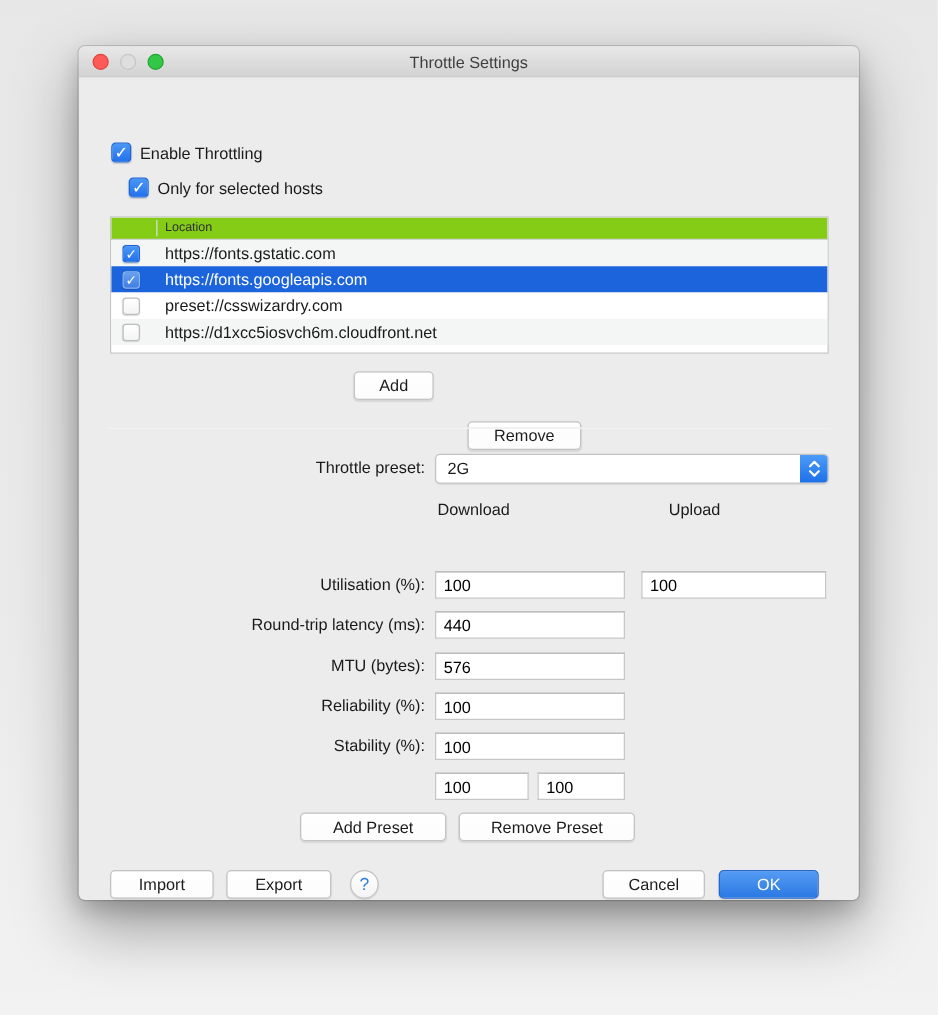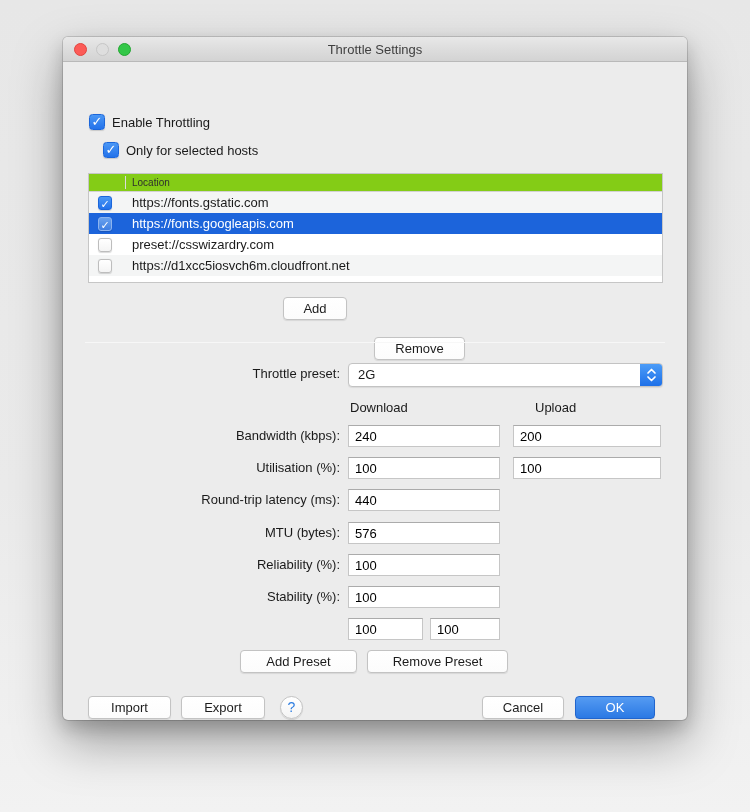--- a/index.html
+++ b/index.html
@@ -177,25 +177,20 @@
           </svg>
         </span>
       </div>
     </div>
 
     <div class="formrow" style="top:335px;">
       <span class="colhead dl">Download</span>
       <span class="colhead ul">Upload</span>
     </div>
 
-    <div class="formrow" style="top:363px;">
-      <span class="flabel">Bandwidth (kbps):</span>
-      <input class="tinput dl" value="240" style="">
-      <input class="tinput ul" value="200" style="">
-    </div>
 
     <div class="formrow" style="top:395px;">
       <span class="flabel">Utilisation (%):</span>
       <input class="tinput dl" value="100" style="">
       <input class="tinput ul" value="100" style="">
     </div>
 
     <div class="formrow" style="top:427px;">
       <span class="flabel">Round-trip latency (ms):</span>
       <input class="tinput dl" value="440" style="">

